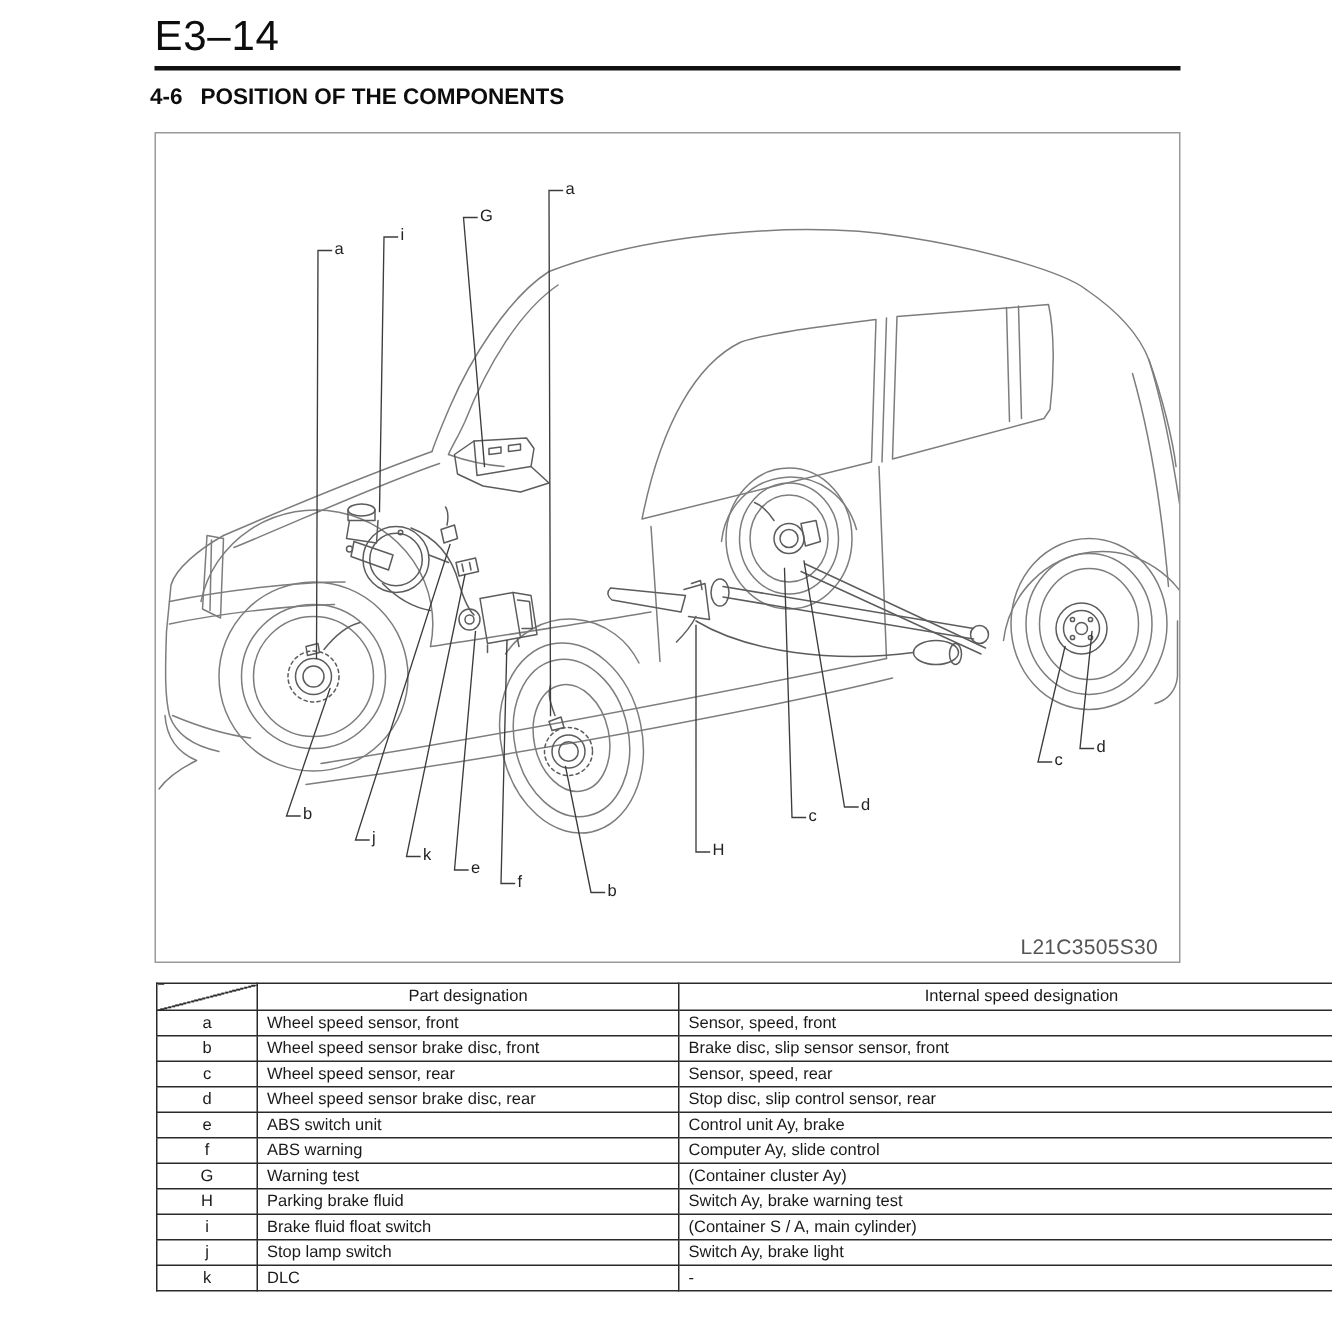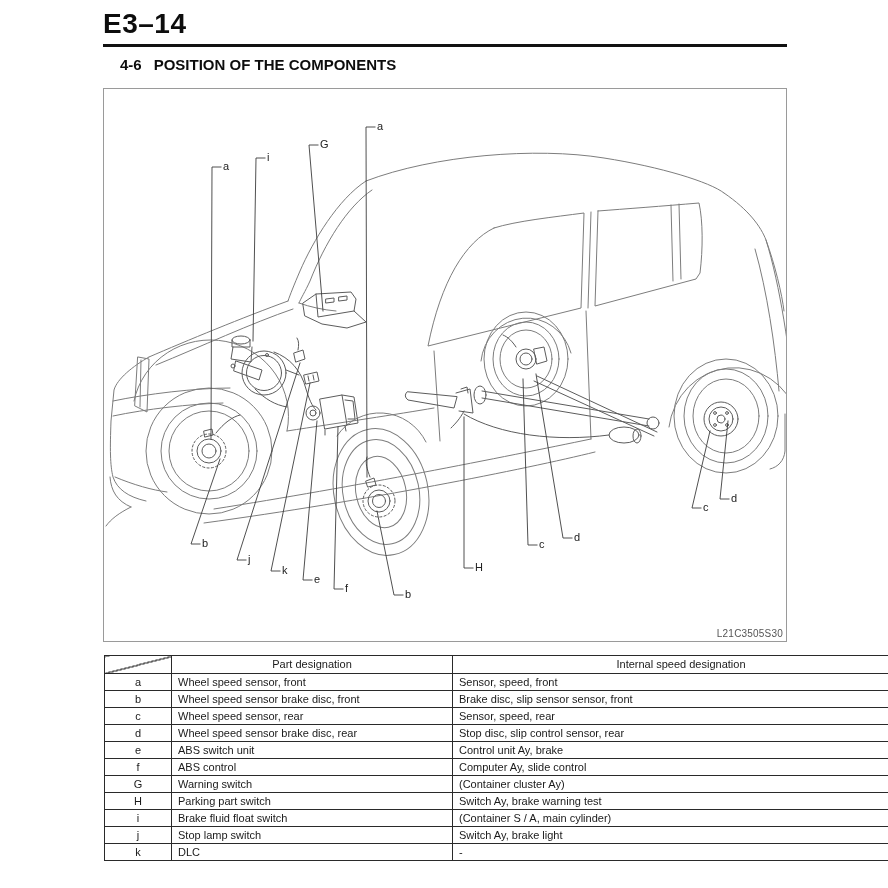--- a/index.html
+++ b/index.html
@@ -3,41 +3,41 @@
 <meta charset="utf-8">
 <style>
   html,body{margin:0;padding:0;}
   body{
     width:888px;height:888px;background:#ffffff;position:relative;
     font-family:"Liberation Sans","DejaVu Sans",sans-serif;color:#111;
     overflow:hidden;
   }
   .page-code{
     position:absolute;left:103px;top:8px;
-    font-size:28px;font-weight:bold;letter-spacing:0.5px;color:#0d0d0d;
+    font-size:28px;font-weight:normal;letter-spacing:0.5px;color:#0d0d0d;
   }
   .header-rule{
     position:absolute;left:103px;top:44px;width:684px;height:3px;background:#111;
   }
   .section-title{
     position:absolute;left:100px;top:56px;font-size:15px;font-weight:bold;color:#0d0d0d;
     white-space:nowrap;
   }
-  .section-title .num{margin-right:12px;margin-left:20px;}
+  .section-title .num{margin-right:12px;}
   .figure-box{
     position:absolute;left:103px;top:88px;width:682px;height:552px;
     border:1px solid #9a9a9a;background:#fff;
   }
   .figure-box svg{position:absolute;left:0;top:0;}
   .callout{
     position:absolute;font-size:11px;color:#222;line-height:11px;
     font-family:"Liberation Sans","DejaVu Sans",sans-serif;
   }
   .fig-code{
-    position:absolute;right:3px;bottom:2px;font-size:10px;color:#555;letter-spacing:0.2px;
+    position:absolute;right:14px;bottom:2px;font-size:14px;color:#555;letter-spacing:0.2px;
   }
   table.parts{
     position:absolute;left:104px;top:655px;width:806px;
     border-collapse:collapse;table-layout:fixed;
     font-size:11px;color:#1a1a1a;
   }
   table.parts col.c-key{width:67px;}
   table.parts col.c-part{width:281px;}
   table.parts th,table.parts td{
     border:1px solid #2a2a2a;height:16px;padding:0 0 0 6px;
@@ -265,31 +265,31 @@
         <td>Wheel speed sensor brake disc, rear</td>
         <td>Stop disc, slip control sensor, rear</td>
       </tr>
   <tr>
         <td class="key">e</td>
         <td>ABS switch unit</td>
         <td>Control unit Ay, brake</td>
       </tr>
   <tr>
         <td class="key">f</td>
-        <td>ABS control</td>
+        <td>ABS warning</td>
         <td>Computer Ay, slide control</td>
       </tr>
   <tr>
         <td class="key">G</td>
-        <td>Warning switch</td>
+        <td>Warning test</td>
         <td>(Container cluster Ay)</td>
       </tr>
   <tr>
         <td class="key">H</td>
-        <td>Parking part switch</td>
+        <td>Parking brake fluid</td>
         <td>Switch Ay, brake warning test</td>
       </tr>
   <tr>
         <td class="key">i</td>
         <td>Brake fluid float switch</td>
         <td>(Container S / A, main cylinder)</td>
       </tr>
   <tr>
         <td class="key">j</td>
         <td>Stop lamp switch</td>

